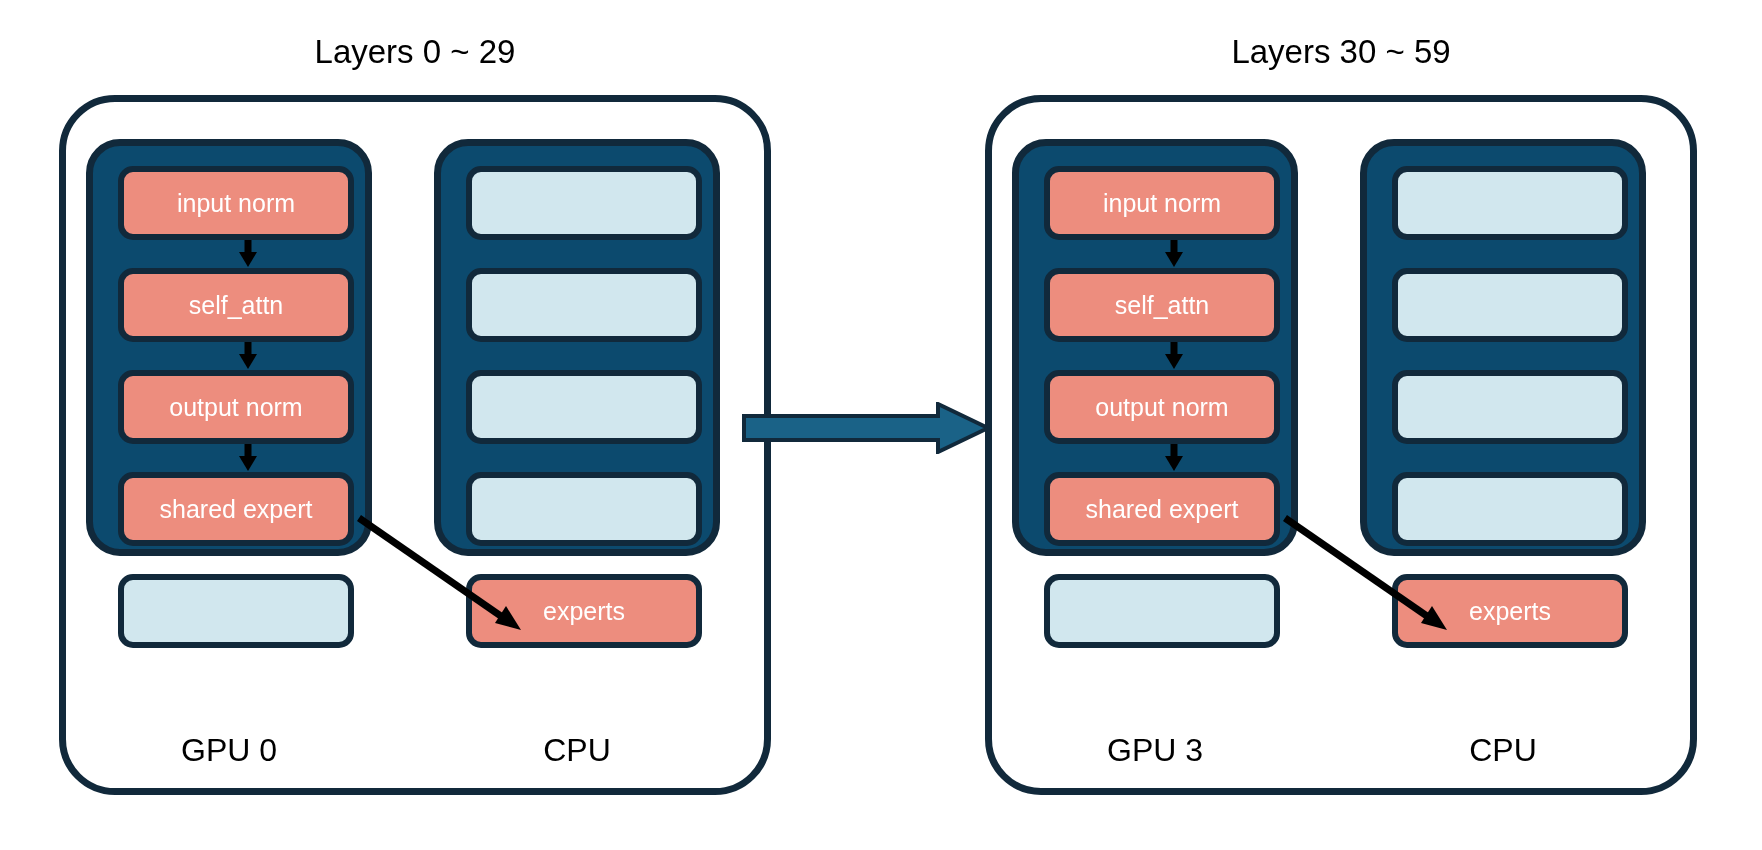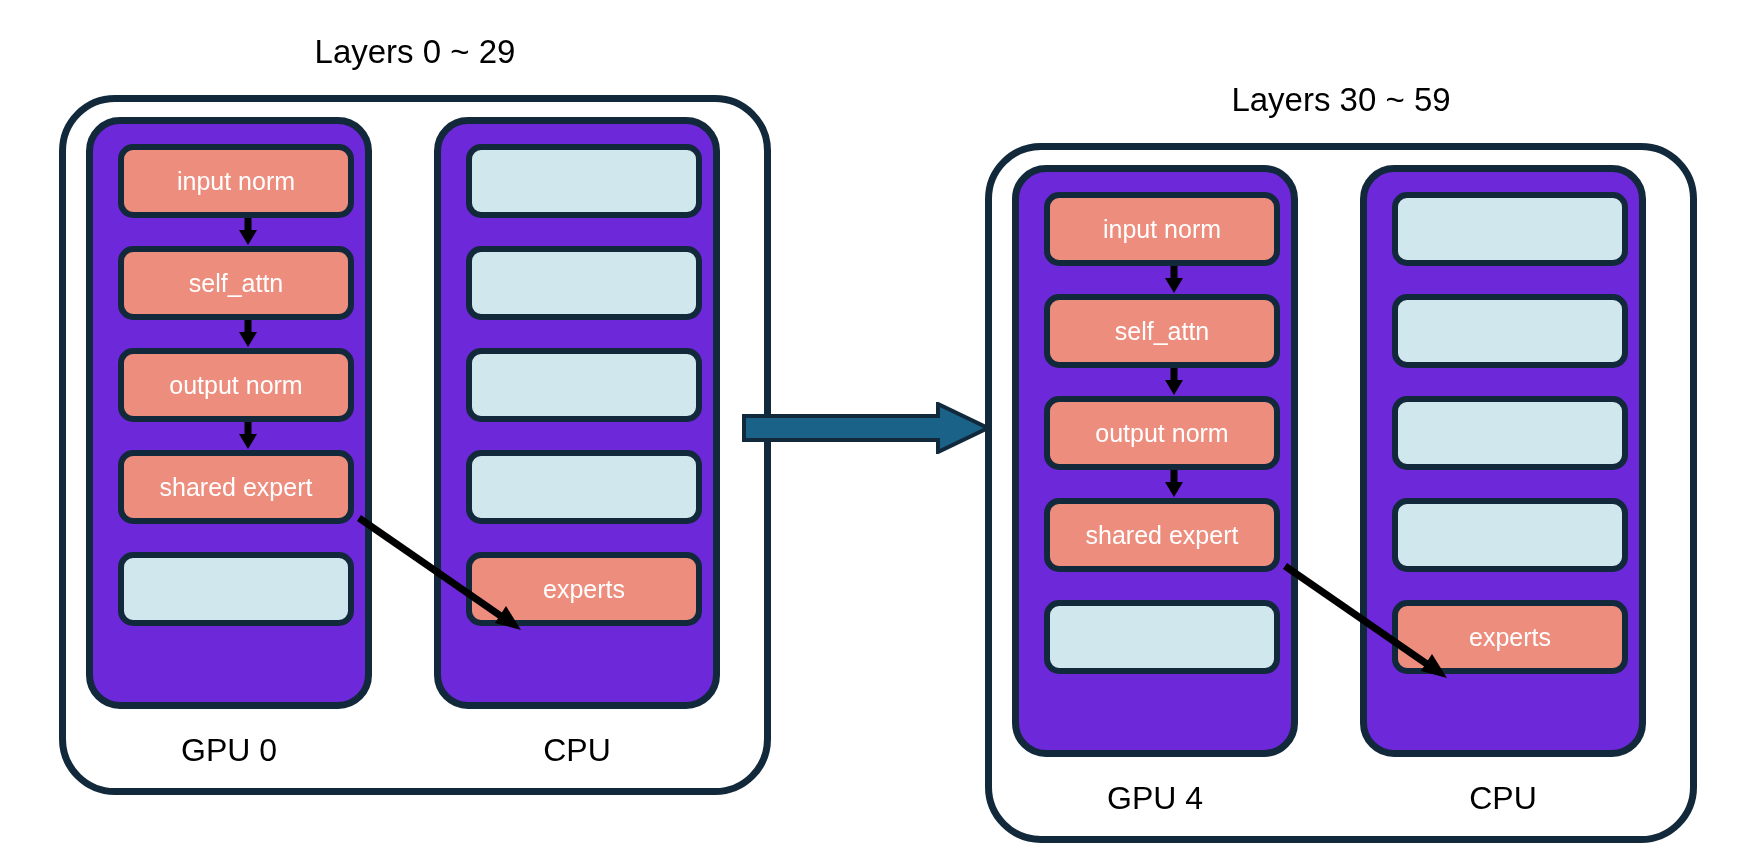--- a/index.html
+++ b/index.html
@@ -23,21 +23,21 @@
   }
 
   
   .panel {
     position: absolute;
     top: 95px;
     width: 712px;
     height: 700px;
   }
   .panel-left  { left: 36px; margin-left: 23px; }
-  .panel-right { left: 985px; margin-top: 48px; }
+  .panel-right { left: 985px; }
 
   .panel-title {
     position: absolute;
     top: -63px;
     left: 0;
     width: 712px;
     text-align: center;
     font-size: 33px;
     line-height: 40px;
     color: #000000;
@@ -52,27 +52,27 @@
     height: 700px;
     box-sizing: border-box;
     border: 7px solid #11293b;
     border-radius: 56px;
     background: #ffffff;
   }
 
   
   .column {
     position: absolute;
-    top: 22px;
+    top: 44px;
     width: 286px;
-    height: 592px;
+    height: 417px;
     box-sizing: border-box;
     border: 7px solid #11293b;
     border-radius: 34px;
-    background: #6d28d9;
+    background: #0c4a6e;
   }
   .column-gpu { left: 27px; }
   .column-cpu { left: 375px; }
 
   .column-label {
     position: absolute;
     top: 636px;
     width: 286px;
     text-align: center;
     font-size: 32px;
@@ -280,17 +280,17 @@
       <div class="slot" style="top:428px">
         <div class="block block-salmon">experts</div>
       </div>
     </div>
 
     <svg class="diag-arrow" viewBox="0 0 712 700">
       <path d="M300 423 L452 528" stroke="#000" stroke-width="7" fill="none"></path>
       <path d="M462 535 L436 528 L447 511 Z" fill="#000"></path>
     </svg>
 
-    <div class="column-label column-label-gpu">GPU 4</div>
+    <div class="column-label column-label-gpu">GPU 3</div>
     <div class="column-label column-label-cpu">CPU</div>
   </div>
 
 </div>
 
 </body></html>

